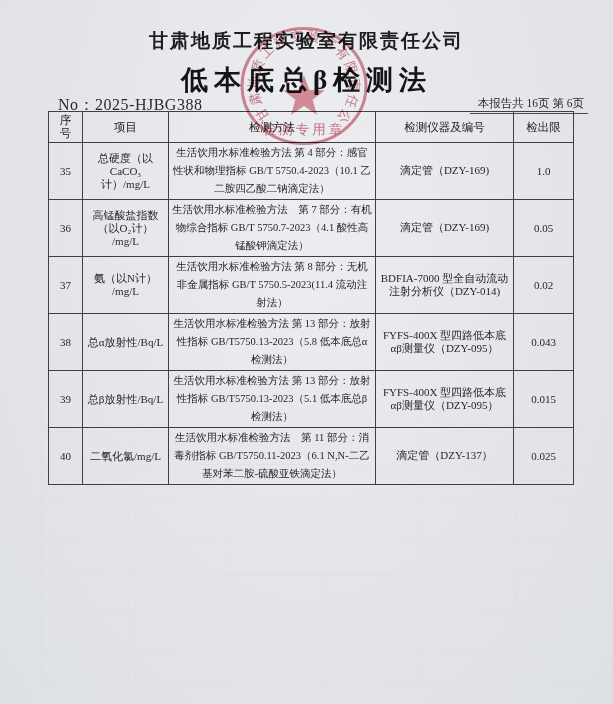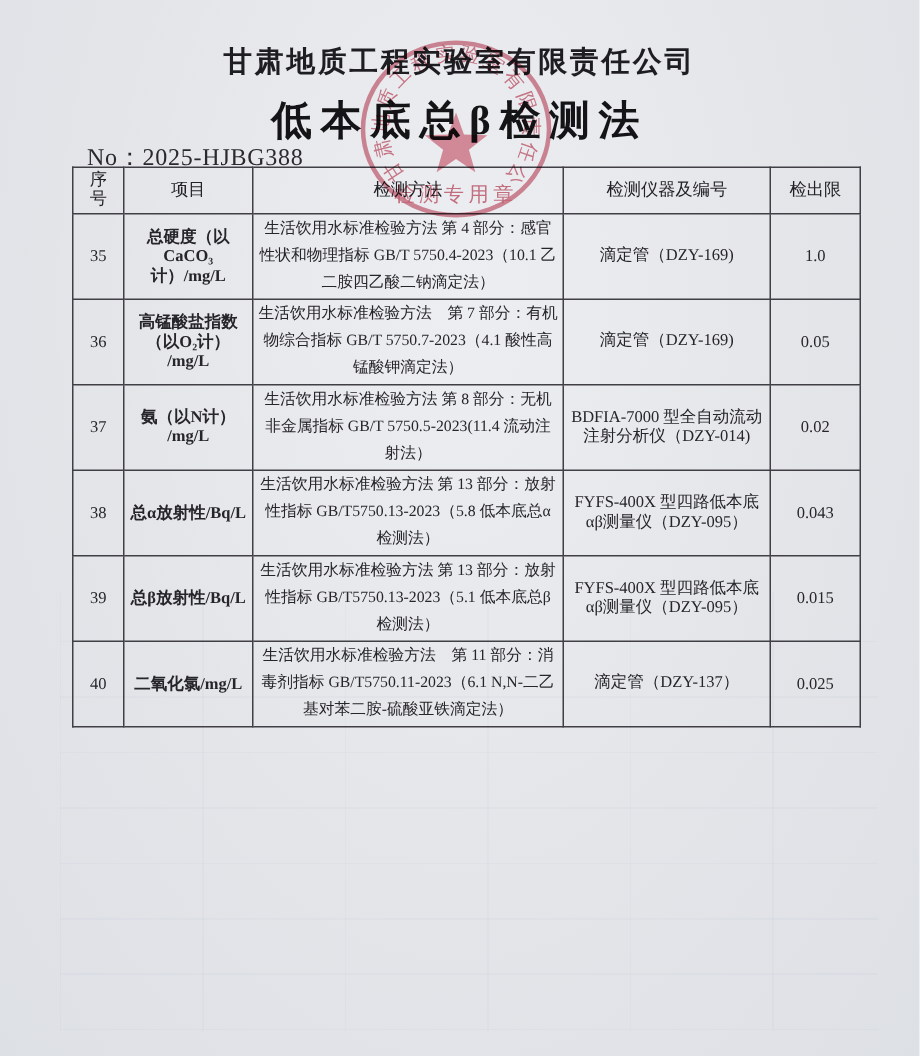--- a/index.html
+++ b/index.html
@@ -27,21 +27,21 @@
   }
   table.methods{
     position:absolute;left:48px;top:111px;width:525px;
     border-collapse:collapse;table-layout:fixed;
   }
   table.methods th,table.methods td{
     border:1px solid #3f3f45;text-align:center;vertical-align:middle;
     padding:1px 3px;overflow:hidden;
   }
   table.methods th{font-size:11.5px;font-weight:400;line-height:13px;color:#232327;}
-  .pre{white-space:pre-line;font-weight:bold;}
+  .pre{white-space:pre-line;}
   .c-no{font-size:11px;}
   .c-item{font-size:11px;line-height:13px;}
   .c-method{font-size:10.5px;line-height:18px;}
   .c-inst{font-size:11px;line-height:13.5px;}
   .c-limit{font-size:11px;}
   .stamp{
     position:absolute;left:238px;top:24px;
     mix-blend-mode:multiply;opacity:0.9;pointer-events:none;
   }
   .ring-text{
@@ -63,20 +63,21 @@
 </head>
 <body>
 
 <div class="page">
 
   <div class="ghost"></div>
 
   <div class="company">甘肃地质工程实验室有限责任公司</div>
   <div class="title">低本底总β检测法</div>
   <div class="report-no">No：2025-HJBG388</div>
+  <div class="pagination">本报告共 16页  第 6页</div>
 
   <table class="methods">
     <colgroup>
       <col style="width:34px">
         <col style="width:86px">
         <col style="width:207px">
         <col style="width:138px">
         <col style="width:60px">
     </colgroup>
     <thead>

